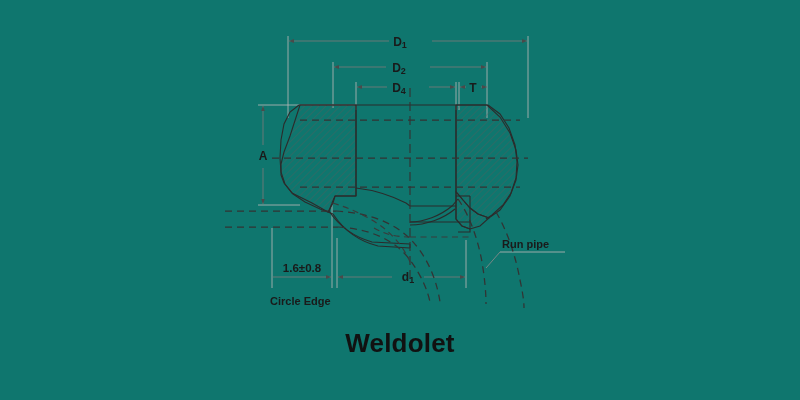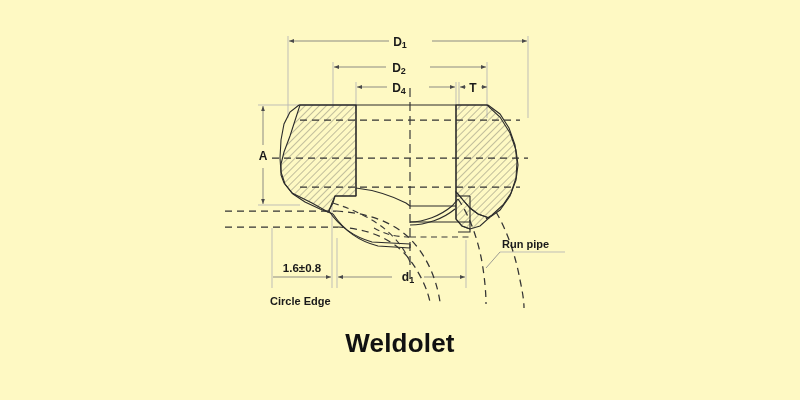--- a/index.html
+++ b/index.html
@@ -8,21 +8,21 @@
     padding: 0;
     background: #ffffff;
   }
   body {
     font-family: "Liberation Sans", sans-serif;
   }
   #stage {
     position: relative;
     width: 800px;
     height: 400px;
-    background: #fef9c3;
+    background: #0f766e;
     overflow: hidden;
   }
   #drawing {
     position: absolute;
     left: 0;
     top: 0;
     width: 800px;
     height: 400px;
   }
   .dim-label {

